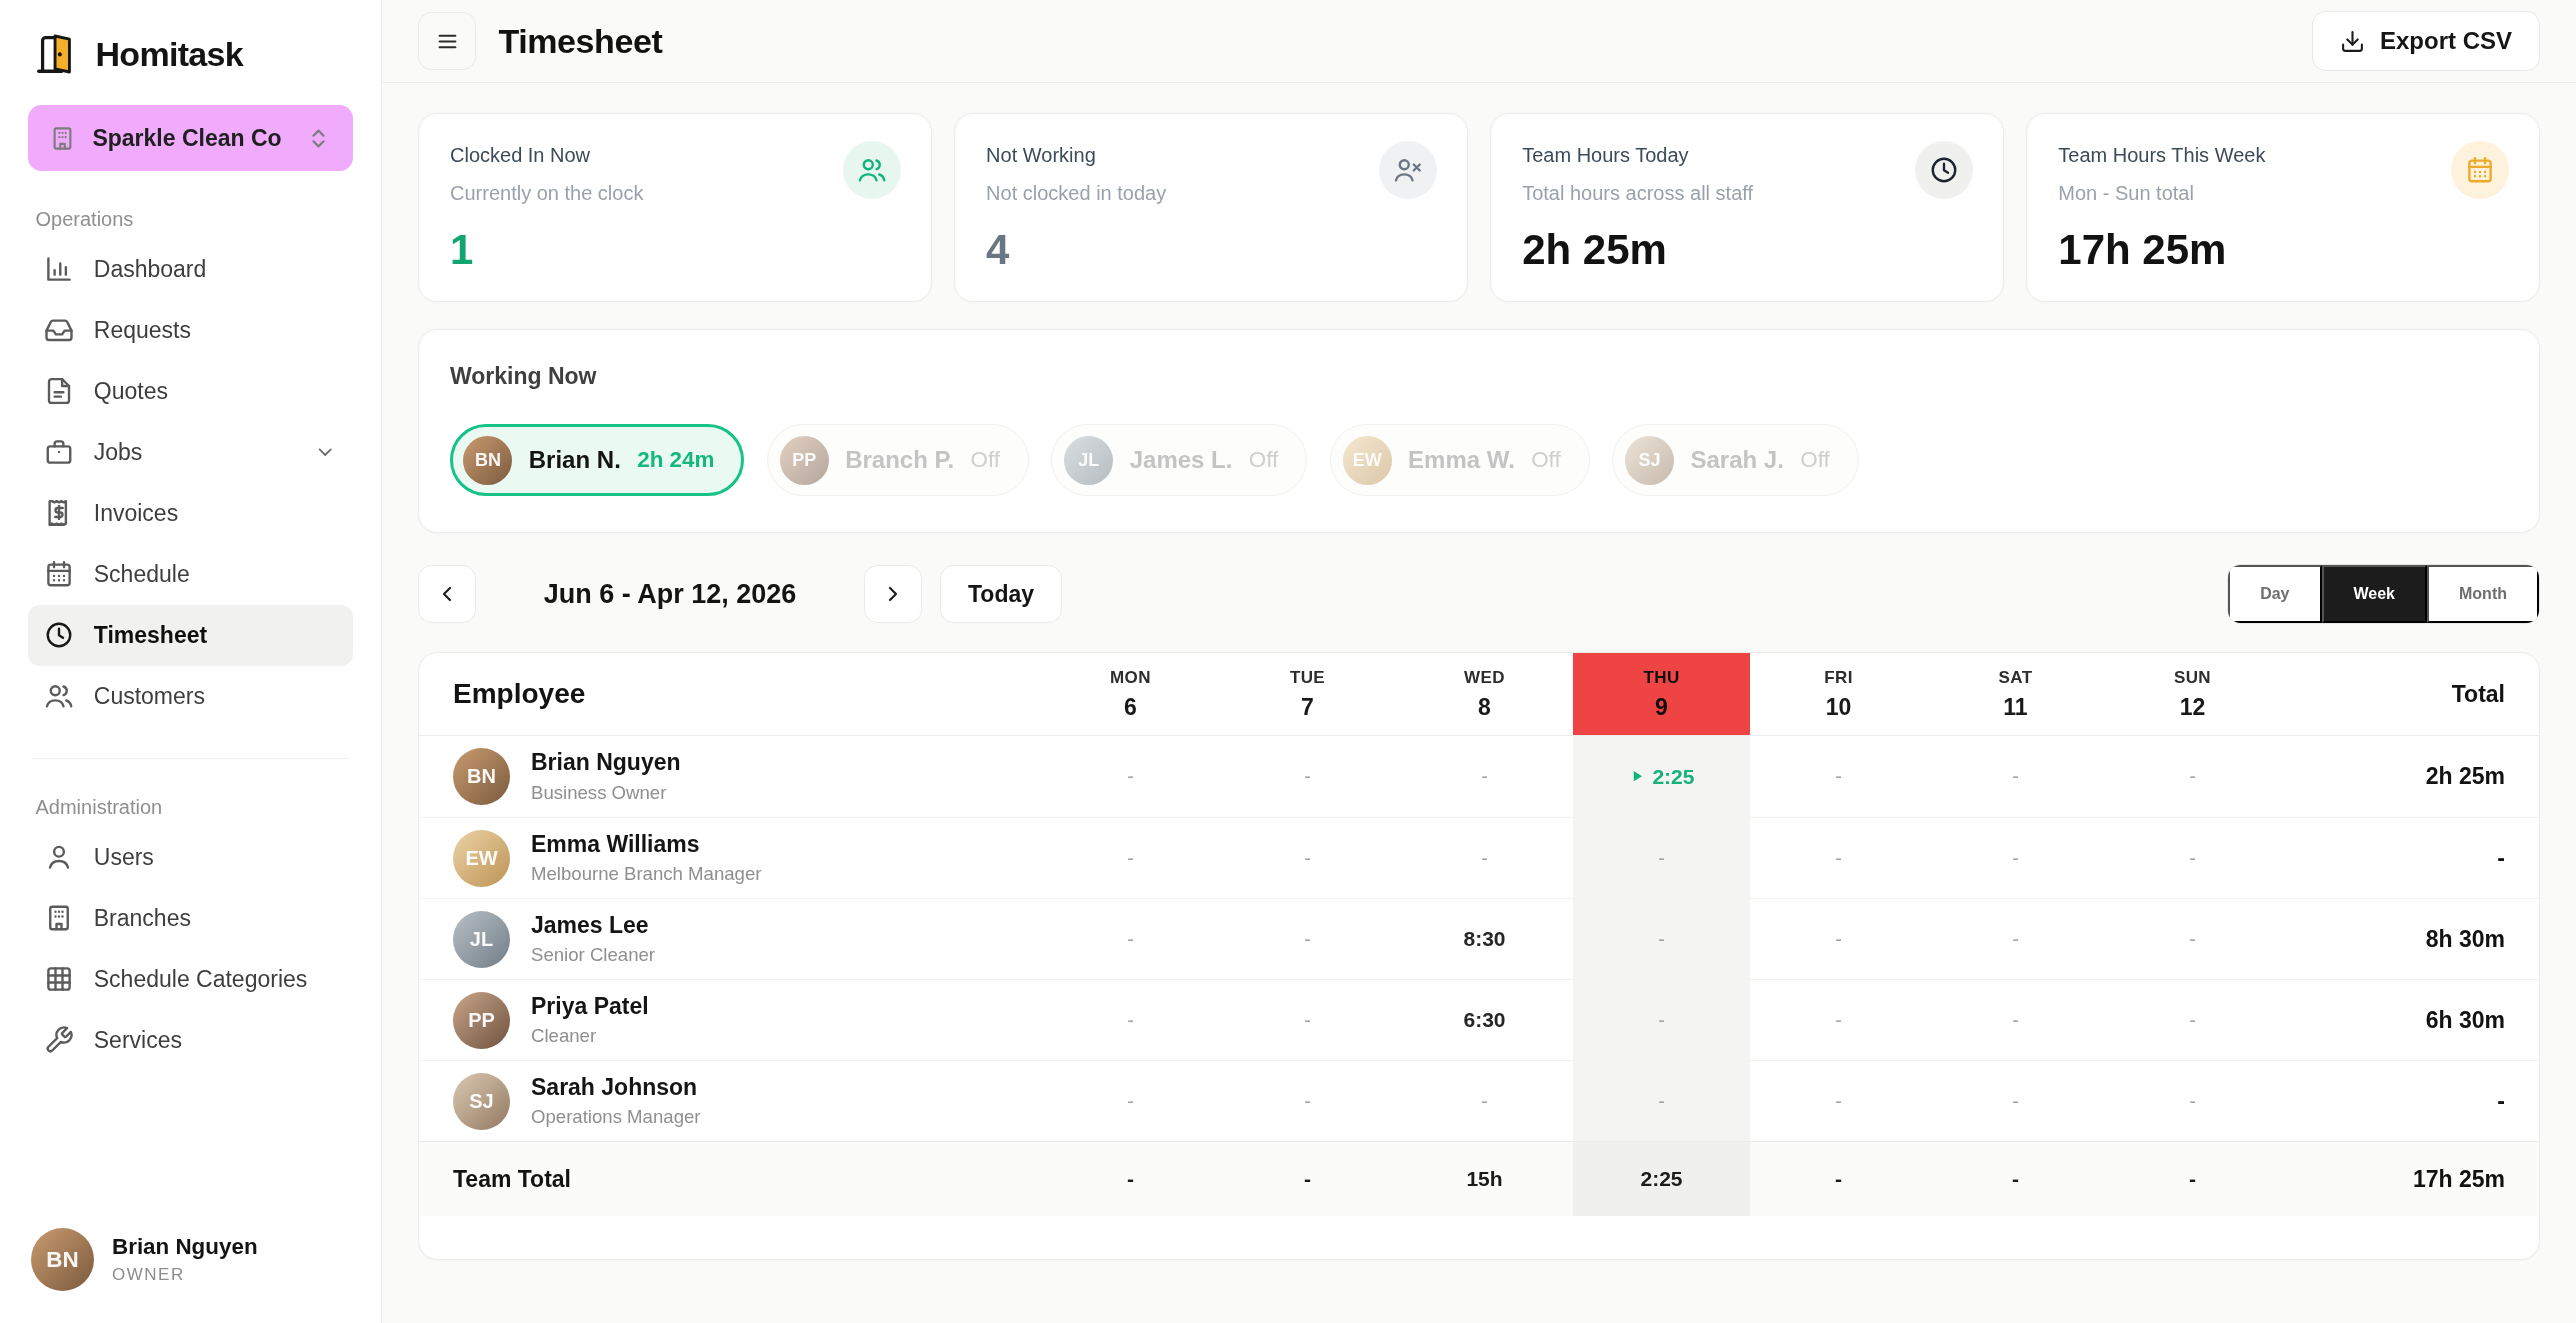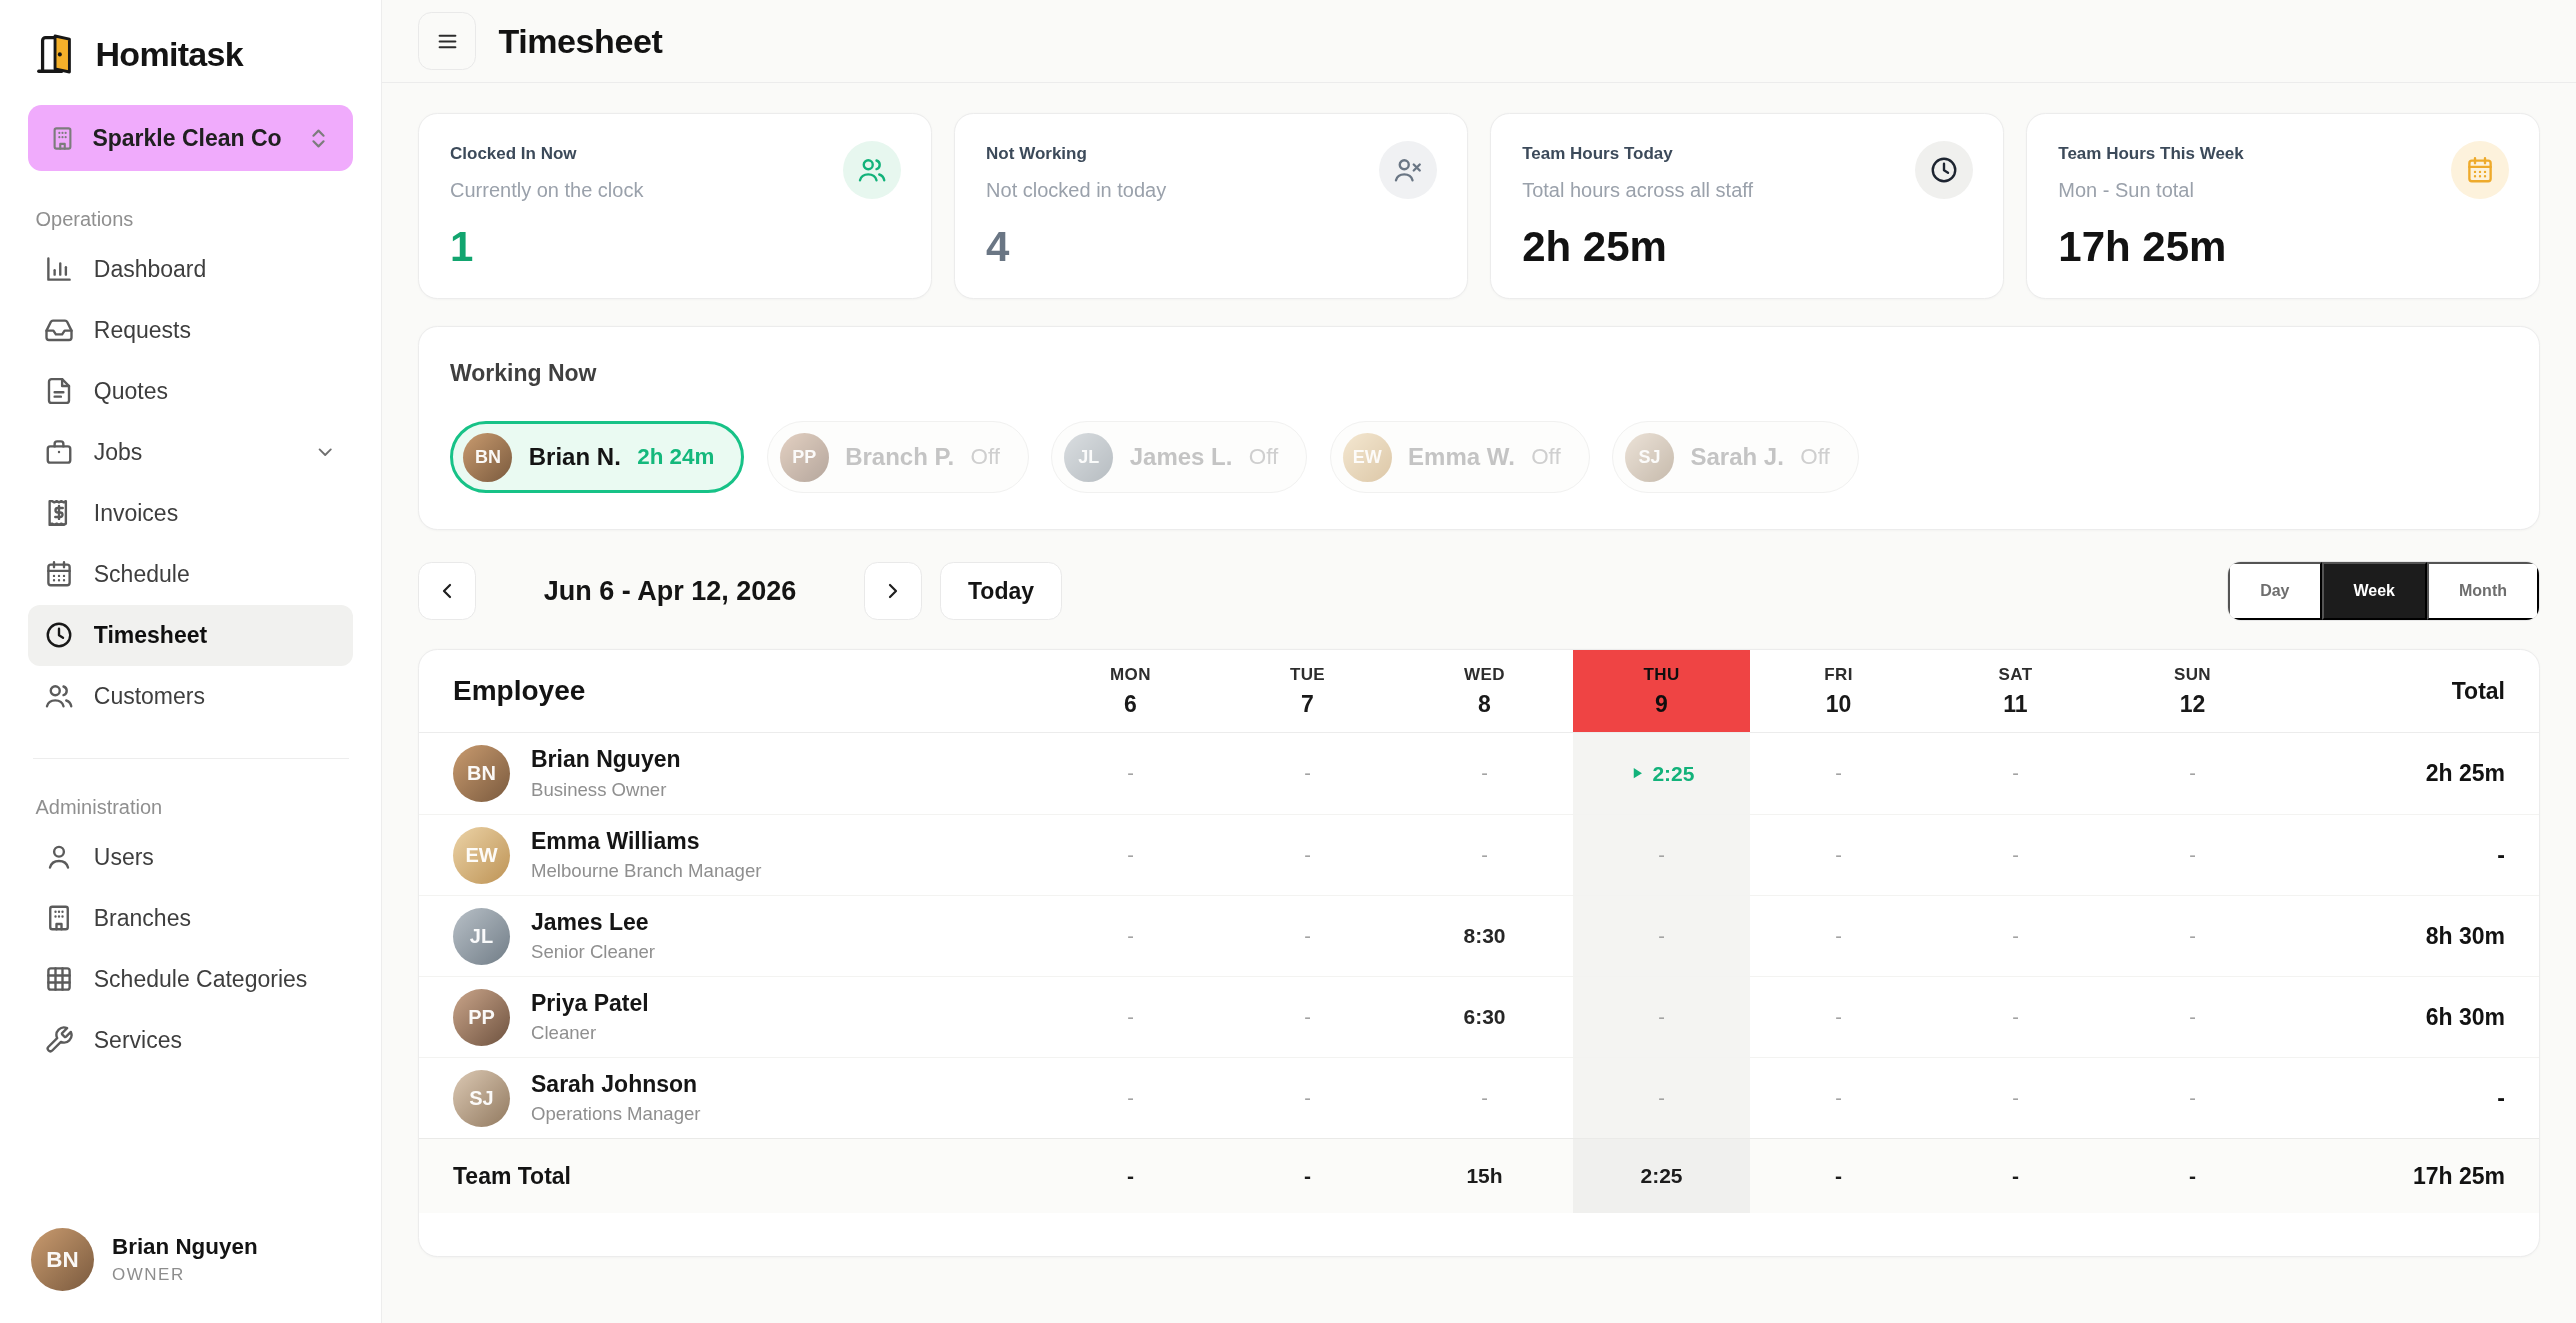--- a/index.html
+++ b/index.html
@@ -42,21 +42,21 @@
   .hamburger svg{width:25px;height:25px;color:#2c2c2c}
   .page-title{font-size:34px;font-weight:800;color:#121212;letter-spacing:-0.4px}
   .export-btn{margin-left:auto;display:flex;align-items:center;gap:15px;height:60px;padding:0 27px;border:1.5px solid #e7e7e7;border-radius:13.4px;background:#fff;font-family:inherit;font-size:24px;font-weight:700;color:#161616;cursor:pointer}
   .export-btn svg{width:25px;height:25px;color:#1b1b1b}
 
   .content{flex:1;padding:30px 36px 0}
 
   
   .stats-row{display:flex;gap:22.4px}
   .stat-card{flex:1;background:#fff;border:1.5px solid #ececec;border-radius:19.4px;padding:30px 31px;position:relative;box-shadow:0 0.7px 2.2px rgba(20,20,20,.03)}
-  .stat-title{font-size:17px;font-weight:700;color:#3c4a5a}
+  .stat-title{font-size:20px;font-weight:400;color:#3c4a5a}
   .stat-sub{margin-top:15px;font-size:20px;color:#9aa1ab}
   .stat-value{margin-top:24px;font-size:42px;font-weight:800;line-height:1}
   .stat-bubble{position:absolute;top:27px;right:30px;width:58px;height:58px;border-radius:50%;display:flex;align-items:center;justify-content:center}
   .stat-bubble svg{width:30px;height:30px}
 
   
   .working-card{margin-top:27px;background:#fff;border:1.5px solid #ececec;border-radius:19.4px;padding:33px 31px 36px;box-shadow:0 0.7px 2.2px rgba(20,20,20,.03)}
   .wn-title{font-size:23px;font-weight:600;color:#3f3f3f}
   .chips{display:flex;gap:22.4px;margin-top:34px}
   .chip{display:flex;align-items:center;gap:16.4px;height:72px;padding:0 28px 0 12px;border-radius:745px;border:1.5px solid #f1f1f0;background:#fdfdfc;cursor:pointer}
@@ -282,20 +282,30 @@
 
     <header class="topbar">
       <button class="hamburger">
         <span style="display:flex" id="menu-ic">
             <svg viewBox="0 0 24 24" fill="none" stroke="currentColor" stroke-width="2.1" stroke-linecap="round" stroke-linejoin="round">
               <path d="M4.5 6.5h15M4.5 12h15M4.5 17.5h15"></path>
             </svg>
           </span>
       </button>
       <h1 class="page-title">Timesheet</h1>
+      <button class="export-btn">
+        <span style="display:flex" id="dl-ic">
+            <svg viewBox="0 0 24 24" fill="none" stroke="currentColor" stroke-width="2" stroke-linecap="round" stroke-linejoin="round">
+              <path d="M21 15v4a2 2 0 0 1-2 2H5a2 2 0 0 1-2-2v-4"></path>
+              <path d="m7 10 5 5 5-5"></path>
+              <path d="M12 15V3"></path>
+            </svg>
+          </span>
+        <span>Export CSV</span>
+      </button>
     </header>
 
     <div class="content">
 
       <section class="stats-row" id="stats">
           <article class="stat-card">
             <div class="stat-title">Clocked In Now</div>
             <div class="stat-sub">Currently on the clock</div>
             <div class="stat-value" style="color:#12a56f">1</div>
             <span class="stat-bubble" style="background:#e7f7ef;color:#12b27a">

